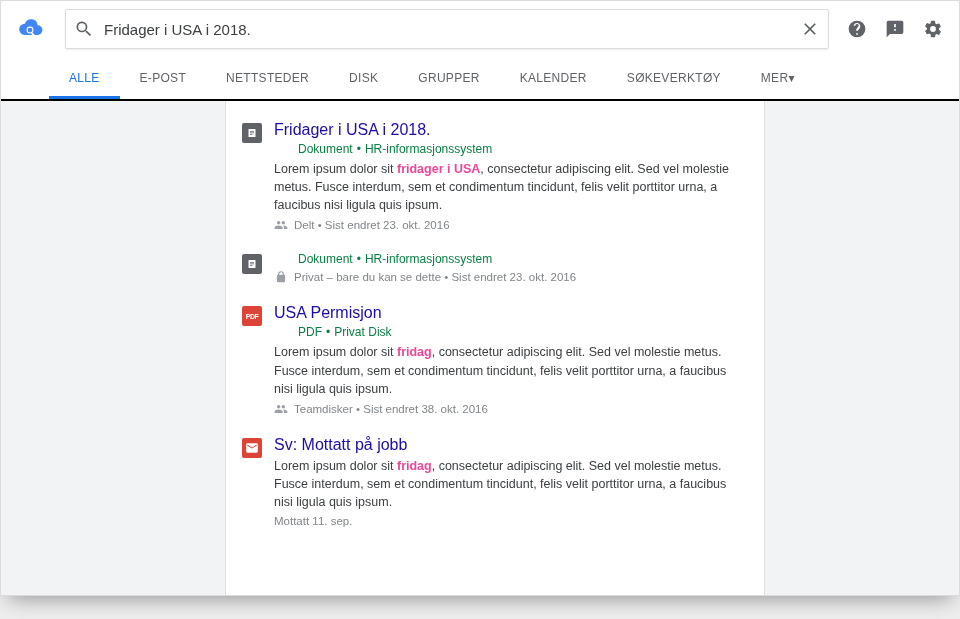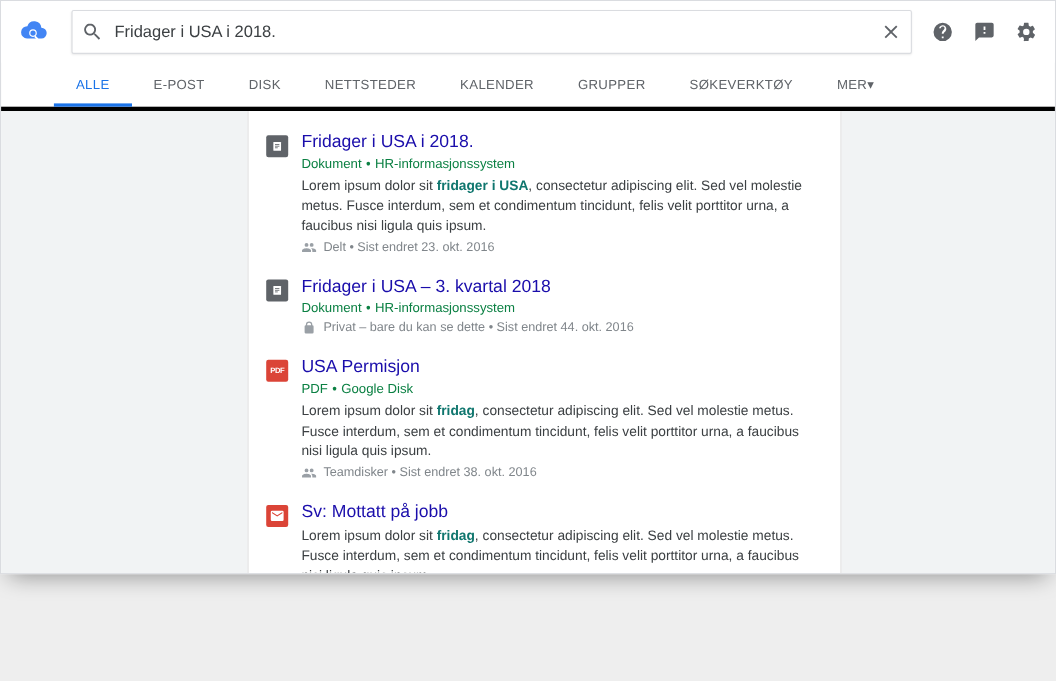--- a/index.html
+++ b/index.html
@@ -5,21 +5,21 @@
   * { box-sizing: border-box; margin: 0; padding: 0; }
   html, body { height: 100%; }
   body {
     font-family: Arial, "Helvetica Neue", Helvetica, sans-serif;
     background: #eeeeee;
     font-size: 13px;
     color: #333;
   }
   .app {
     width: 960px;
-    height: 522px;
+    height: 596px;
     background: #fff;
     border: 1px solid #dadce0;
     position: relative;
     overflow: hidden;
     box-shadow: 0 10px 20px -8px rgba(0,0,0,0.4);
   }
   .header-row {
     display: flex;
     align-items: center;
     height: 56px;
@@ -60,21 +60,21 @@
     gap: 18px;
     padding-left: 18px;
     color: #5f6368;
   }
   .header-actions .hicon { width: 20px; height: 20px; cursor: pointer; display:flex; align-items:center; }
 
   .tabs {
     display: flex;
     align-items: center;
     height: 44px;
-    border-bottom: 4px solid #000000;
+    border-bottom: 2px solid #000000;
     padding-left: 48px;
     font-size: 12px;
   }
   .tab {
     padding: 0 20px;
     height: 100%;
     display: flex;
     align-items: center;
     color: #5f6368;
     cursor: pointer;
@@ -118,24 +118,24 @@
     display: flex;
     align-items: center;
     justify-content: center;
   }
   .ricon.doc { background:#5f6368; }
   .ricon.pdf { background:#db4437; color:#fff; font-size:7px; font-weight:bold; letter-spacing:-0.5px; }
   .ricon.mail { background:#db4437; }
 
   .rbody { flex:1; min-width:0; }
   .rtitle { color:#1a0dab; font-size:16px; margin-bottom:3px; cursor:pointer; }
-  .rmeta-green { color:#0b8043; font-size:12px; margin-bottom:4px; }
+  .rmeta-green { color:#0b8043; font-size:12px; margin-bottom:4px;margin-left:24px; }
   .rmeta-green .dot { color:#0b8043; margin:0 4px; }
   .rsnippet { color:#3c4043; font-size:12.5px; line-height:1.45; margin-bottom:4px; }
-  .rsnippet b { color:#0f766e; }
+  .rsnippet b { color:#ec4899; }
   .rstatus { color:#80868b; font-size:11.5px; display:flex; align-items:center; gap:6px; }
   .rstatus .sicon-sm { width:14px; height:14px; display:inline-flex; color:#9aa0a6; }
 </style>
 </head>
 <body>
 
 <div class="app">
 
   <div class="header-row">
     <div class="brand">
@@ -174,24 +174,24 @@
         <svg viewBox="0 0 24 24" width="20" height="20" fill="#5f6368">
             <path d="M19.14 12.94a7.14 7.14 0 0 0 .05-.94 7.14 7.14 0 0 0-.05-.94l2.03-1.58a.5.5 0 0 0 .12-.64l-1.92-3.32a.5.5 0 0 0-.61-.22l-2.39.96a7.03 7.03 0 0 0-1.62-.94l-.36-2.54A.5.5 0 0 0 14 2h-4a.5.5 0 0 0-.49.42l-.36 2.54a7.03 7.03 0 0 0-1.62.94l-2.39-.96a.5.5 0 0 0-.61.22L2.61 8.48a.5.5 0 0 0 .12.64l2.03 1.58a7.14 7.14 0 0 0-.05.94 7.14 7.14 0 0 0 .05.94l-2.03 1.58a.5.5 0 0 0-.12.64l1.92 3.32a.5.5 0 0 0 .61.22l2.39-.96a7.03 7.03 0 0 0 1.62.94l.36 2.54A.5.5 0 0 0 10 22h4a.5.5 0 0 0 .49-.42l.36-2.54a7.03 7.03 0 0 0 1.62-.94l2.39.96a.5.5 0 0 0 .61-.22l1.92-3.32a.5.5 0 0 0-.12-.64zM12 15.5A3.5 3.5 0 1 1 15.5 12 3.5 3.5 0 0 1 12 15.5z"></path>
           </svg>
       </span>
     </div>
   </div>
 
   <div class="tabs" id="tabs">
       <div class="tab active">ALLE</div>
       <div class="tab">E-POST</div>
+      <div class="tab">NETTSTEDER</div>
       <div class="tab">DISK</div>
-      <div class="tab">NETTSTEDER</div>
+      <div class="tab">GRUPPER</div>
       <div class="tab">KALENDER</div>
-      <div class="tab">GRUPPER</div>
       <div class="tab">SØKEVERKTØY</div>
       <div class="tab">MER<span style="color: rgb(95, 99, 104);"> ▾</span></div>
     </div>
 
   <div class="body-area">
     <div class="results-panel" id="results">
         <div class="result">
           <div class="ricon doc">
             <svg viewBox="0 0 24 24" width="12" height="12">
               <rect x="5" y="4" width="14" height="16" rx="1" fill="#fff"></rect>
@@ -217,37 +217,36 @@
         <div class="result">
           <div class="ricon doc">
             <svg viewBox="0 0 24 24" width="12" height="12">
               <rect x="5" y="4" width="14" height="16" rx="1" fill="#fff"></rect>
               <rect x="8" y="8" width="8" height="1.5" fill="#5f6368"></rect>
               <rect x="8" y="11" width="8" height="1.5" fill="#5f6368"></rect>
               <rect x="8" y="14" width="5" height="1.5" fill="#5f6368"></rect>
             </svg>
           </div>
           <div class="rbody">
-            <div class="rtitle">Fridager i USA – 3. kvartal 2018</div>
             <div class="rmeta-green"><span>Dokument</span><span class="dot">•</span><span>HR-informasjonssystem</span></div>
             <div class="rstatus">
               <span class="sicon-sm">
                 <svg viewBox="0 0 24 24" width="14" height="14" fill="#9aa0a6">
                   <path d="M17 8V7a5 5 0 0 0-10 0v1a2 2 0 0 0-2 2v9a2 2 0 0 0 2 2h10a2 2 0 0 0 2-2v-9a2 2 0 0 0-2-2zM9 7a3 3 0 0 1 6 0v1H9z"></path>
                 </svg>
               </span>
-              <span>Privat – bare du kan se dette • Sist endret 44. okt. 2016</span>
+              <span>Privat – bare du kan se dette • Sist endret 23. okt. 2016</span>
             </div>
           </div>
         </div>
         <div class="result">
           <div class="ricon pdf">PDF</div>
           <div class="rbody">
             <div class="rtitle">USA Permisjon</div>
-            <div class="rmeta-green"><span>PDF</span><span class="dot">•</span><span>Google Disk</span></div>
+            <div class="rmeta-green"><span>PDF</span><span class="dot">•</span><span>Privat Disk</span></div>
             <div class="rsnippet"><span>Lorem ipsum dolor sit </span><b>fridag</b><span>, consectetur adipiscing elit. Sed vel molestie metus. Fusce interdum, sem et condimentum tincidunt, felis velit porttitor urna, a faucibus nisi ligula quis ipsum.</span></div>
             <div class="rstatus">
               <span class="sicon-sm">
                 <svg viewBox="0 0 24 24" width="14" height="14" fill="#9aa0a6">
                   <path d="M16 11a3 3 0 1 0-3-3 3 3 0 0 0 3 3zm-8 0a3 3 0 1 0-3-3 3 3 0 0 0 3 3zm0 2c-2.33 0-7 1.17-7 3.5V19h14v-2.5C15 14.17 10.33 13 8 13zm8 0c-.29 0-.62.02-.97.05A4.22 4.22 0 0 1 17 16.5V19h6v-2.5c0-2.33-4.67-3.5-7-3.5z"></path>
                 </svg>
               </span>
               <span>Teamdisker • Sist endret 38. okt. 2016</span>
             </div>
           </div>

